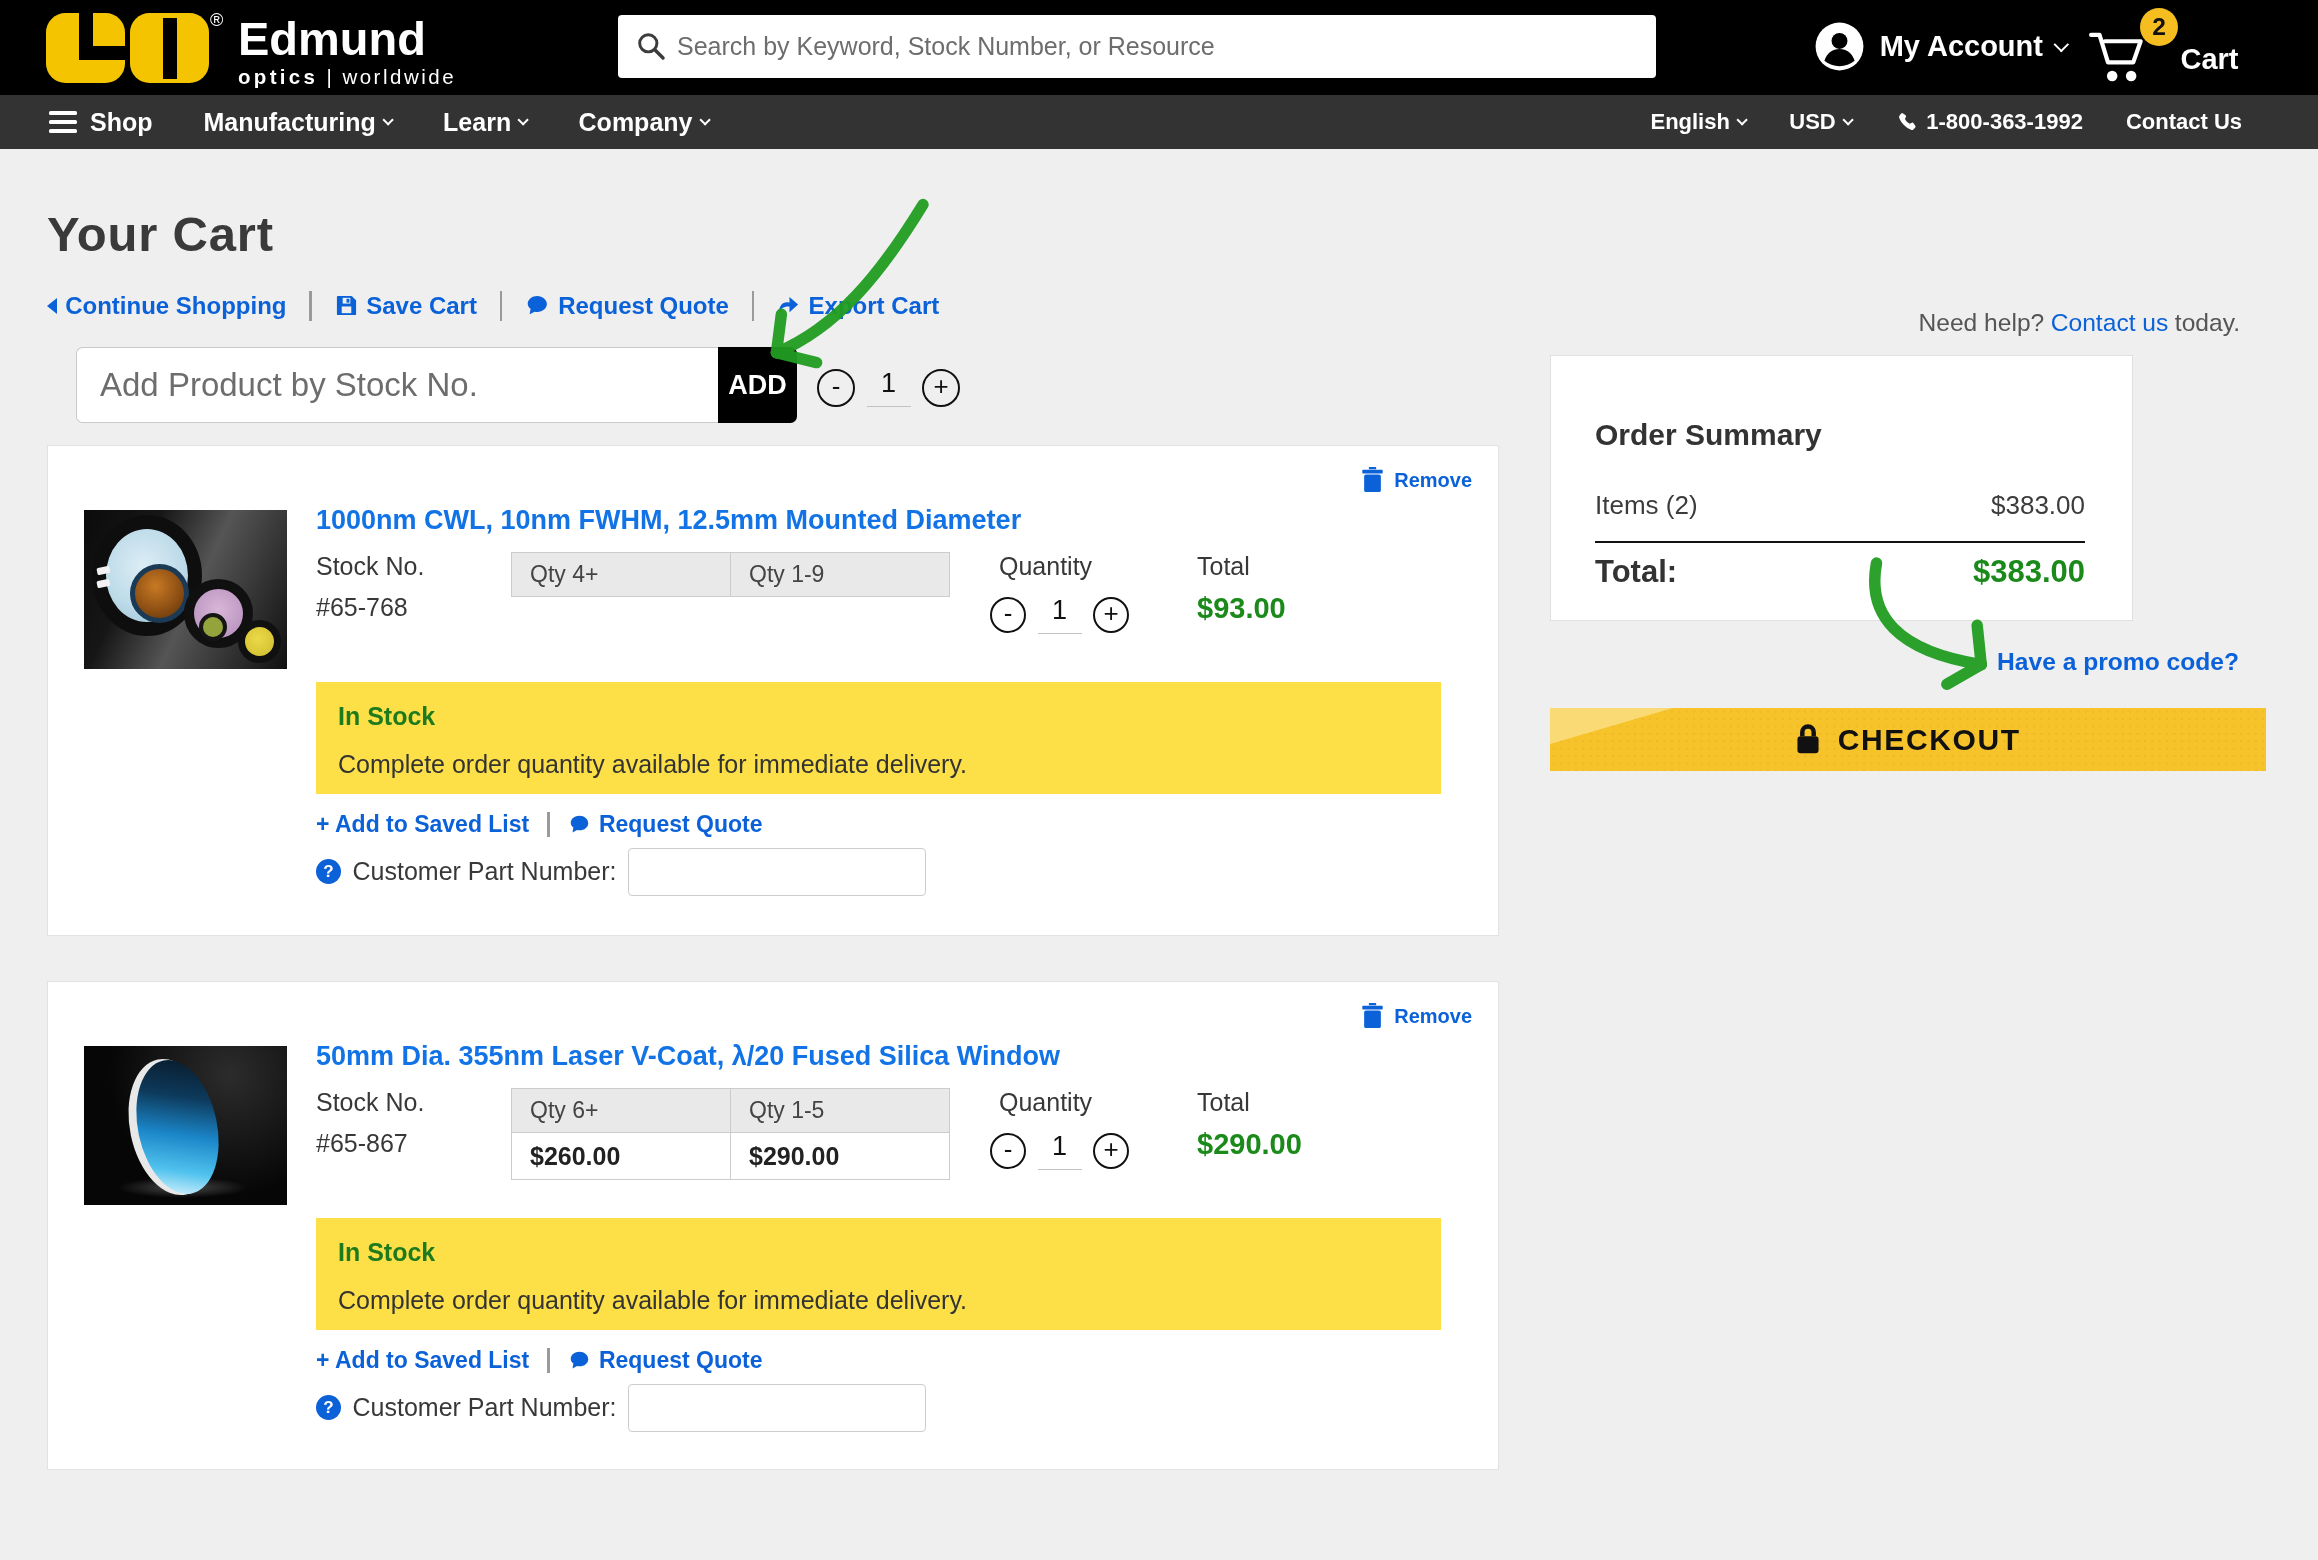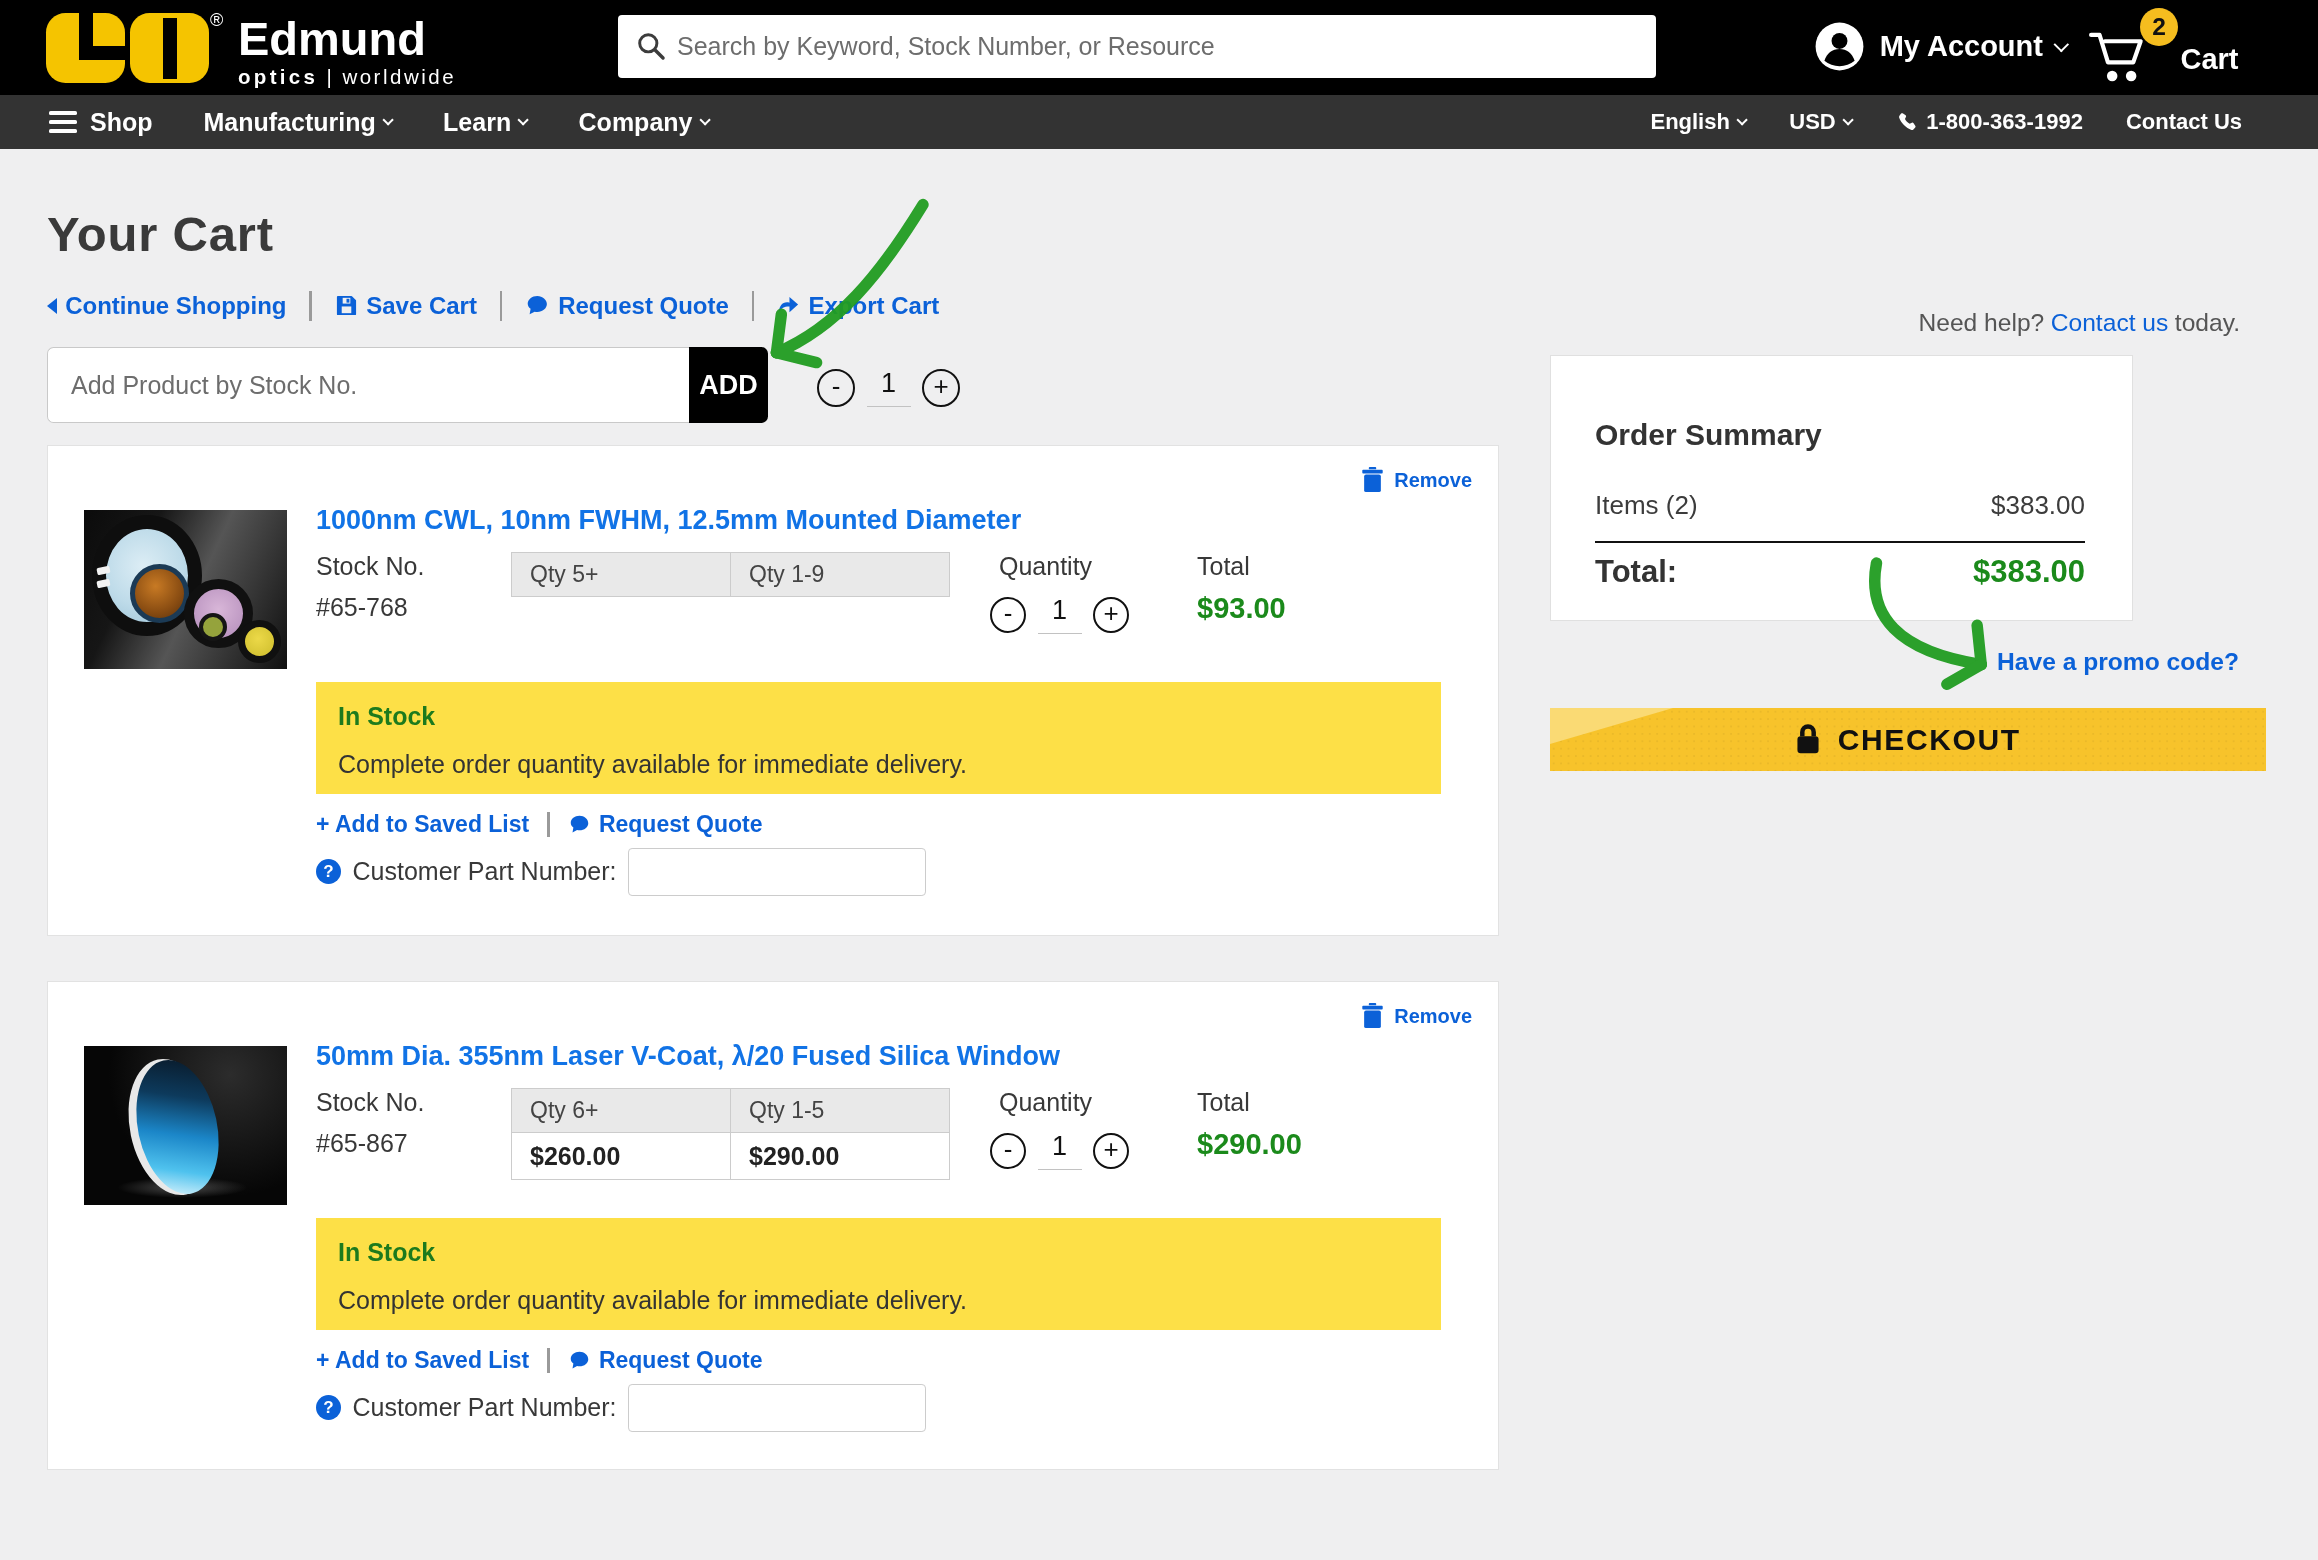--- a/index.html
+++ b/index.html
@@ -58,21 +58,21 @@
   .action { display:flex; align-items:center; cursor:pointer; }
   .action svg, .action .tri-left { margin-right:8.2px; }
   .sep { width:2.5px; height:29.5px; background:#9a9a9a; margin:0 23px; }
   .tri-left { width:0; height:0; border-top:8.2px solid transparent; border-bottom:8.2px solid transparent; border-right:10.6px solid #0B61D8; display:inline-block; }
 
   .need-help { position:absolute; right:79px; top:309px; font-size:24.6px; color:#555; }
   .need-help a { color:#0B61D8; text-decoration:none; cursor:pointer; margin:0 6.5px; }
 
   
   .add-wrap { position:absolute; left:47px; top:347px; display:flex; }
-  .add-input { width:642px; height:76px; background:#fff; border:1.6px solid #c9c9c9; border-right:none; border-radius:6.5px 0 0 6.5px; font-size:25px; color:#333; padding:0 23px; outline:none; font-family:inherit; }
+  .add-input { width:642px; height:76px; background:#fff; border:1.6px solid #c9c9c9; border-right:none; border-radius:6.5px 0 0 6.5px; font-size:33px; color:#333; padding:0 23px; outline:none; font-family:inherit;margin-left:29px; }
   .add-input::placeholder { color:#6d6d6d; }
   .add-btn { width:79px; height:76px; background:#000000; color:#fff; border:none; border-radius:0 6.5px 6.5px 0; font-size:27px; font-weight:bold; font-family:inherit; cursor:pointer; }
 
   .stepper { display:flex; align-items:center; }
   .stepper.add-stepper { position:absolute; left:817px; top:368px; }
   .step-btn { width:38px; height:38px; border-radius:50%; border:2px solid #111; background:transparent; color:#111; font-size:26px; font-family:inherit; line-height:1; display:flex; align-items:center; justify-content:center; padding-bottom:3.3px; cursor:pointer; }
   .step-val { min-width:44px; text-align:center; font-size:27px; color:#111; border-bottom:1.6px solid #c2c2c2; padding-bottom:7.4px; margin:0 11.5px; }
 
   
   .card { position:absolute; left:47px; width:1452px; background:#fff; border:1.6px solid #e2e2e2; z-index:1; }
@@ -303,21 +303,21 @@
   </div>
 
   <a class="item-title">1000nm CWL, 10nm FWHM, 12.5mm Mounted Diameter</a>
 
   <span class="meta-label stock-label">Stock No.</span>
   <span class="stock-no">#65-768</span>
 
   <table class="tiers">
     <tbody>
         <tr>
-      <th>Qty 5+</th>
+      <th>Qty 4+</th>
       <th>Qty 1-9</th>
     </tr>
   </tbody>
     </table>
 
   <span class="meta-label qty-label">Quantity</span>
   <div class="stepper item-stepper">
     <button class="step-btn">-</button>
     <span class="step-val">1</span>
     <button class="step-btn">+</button>

